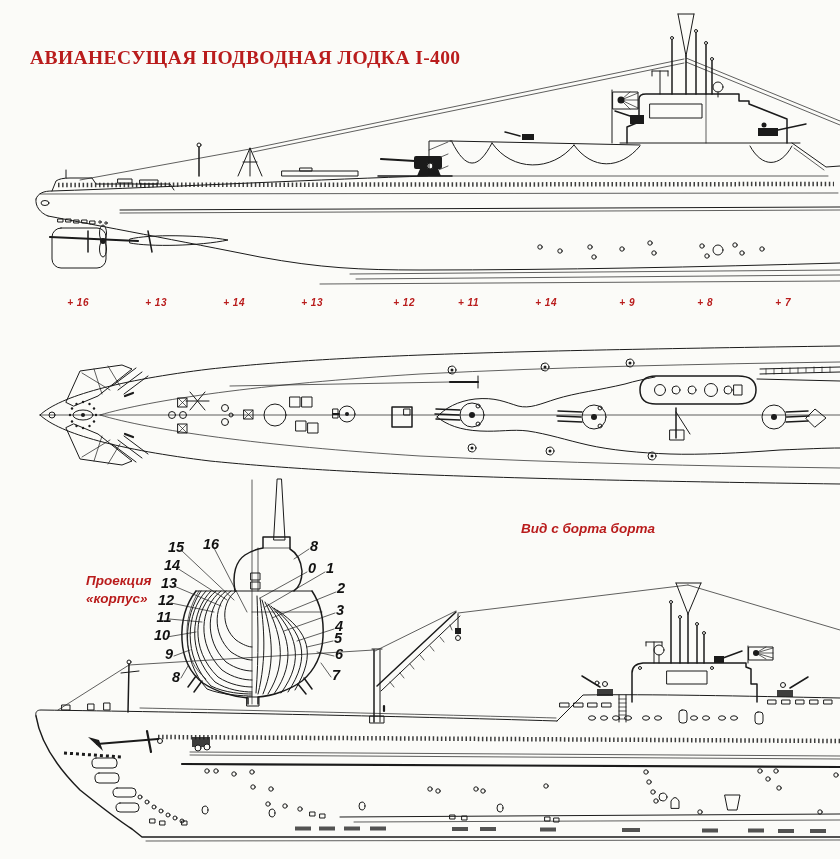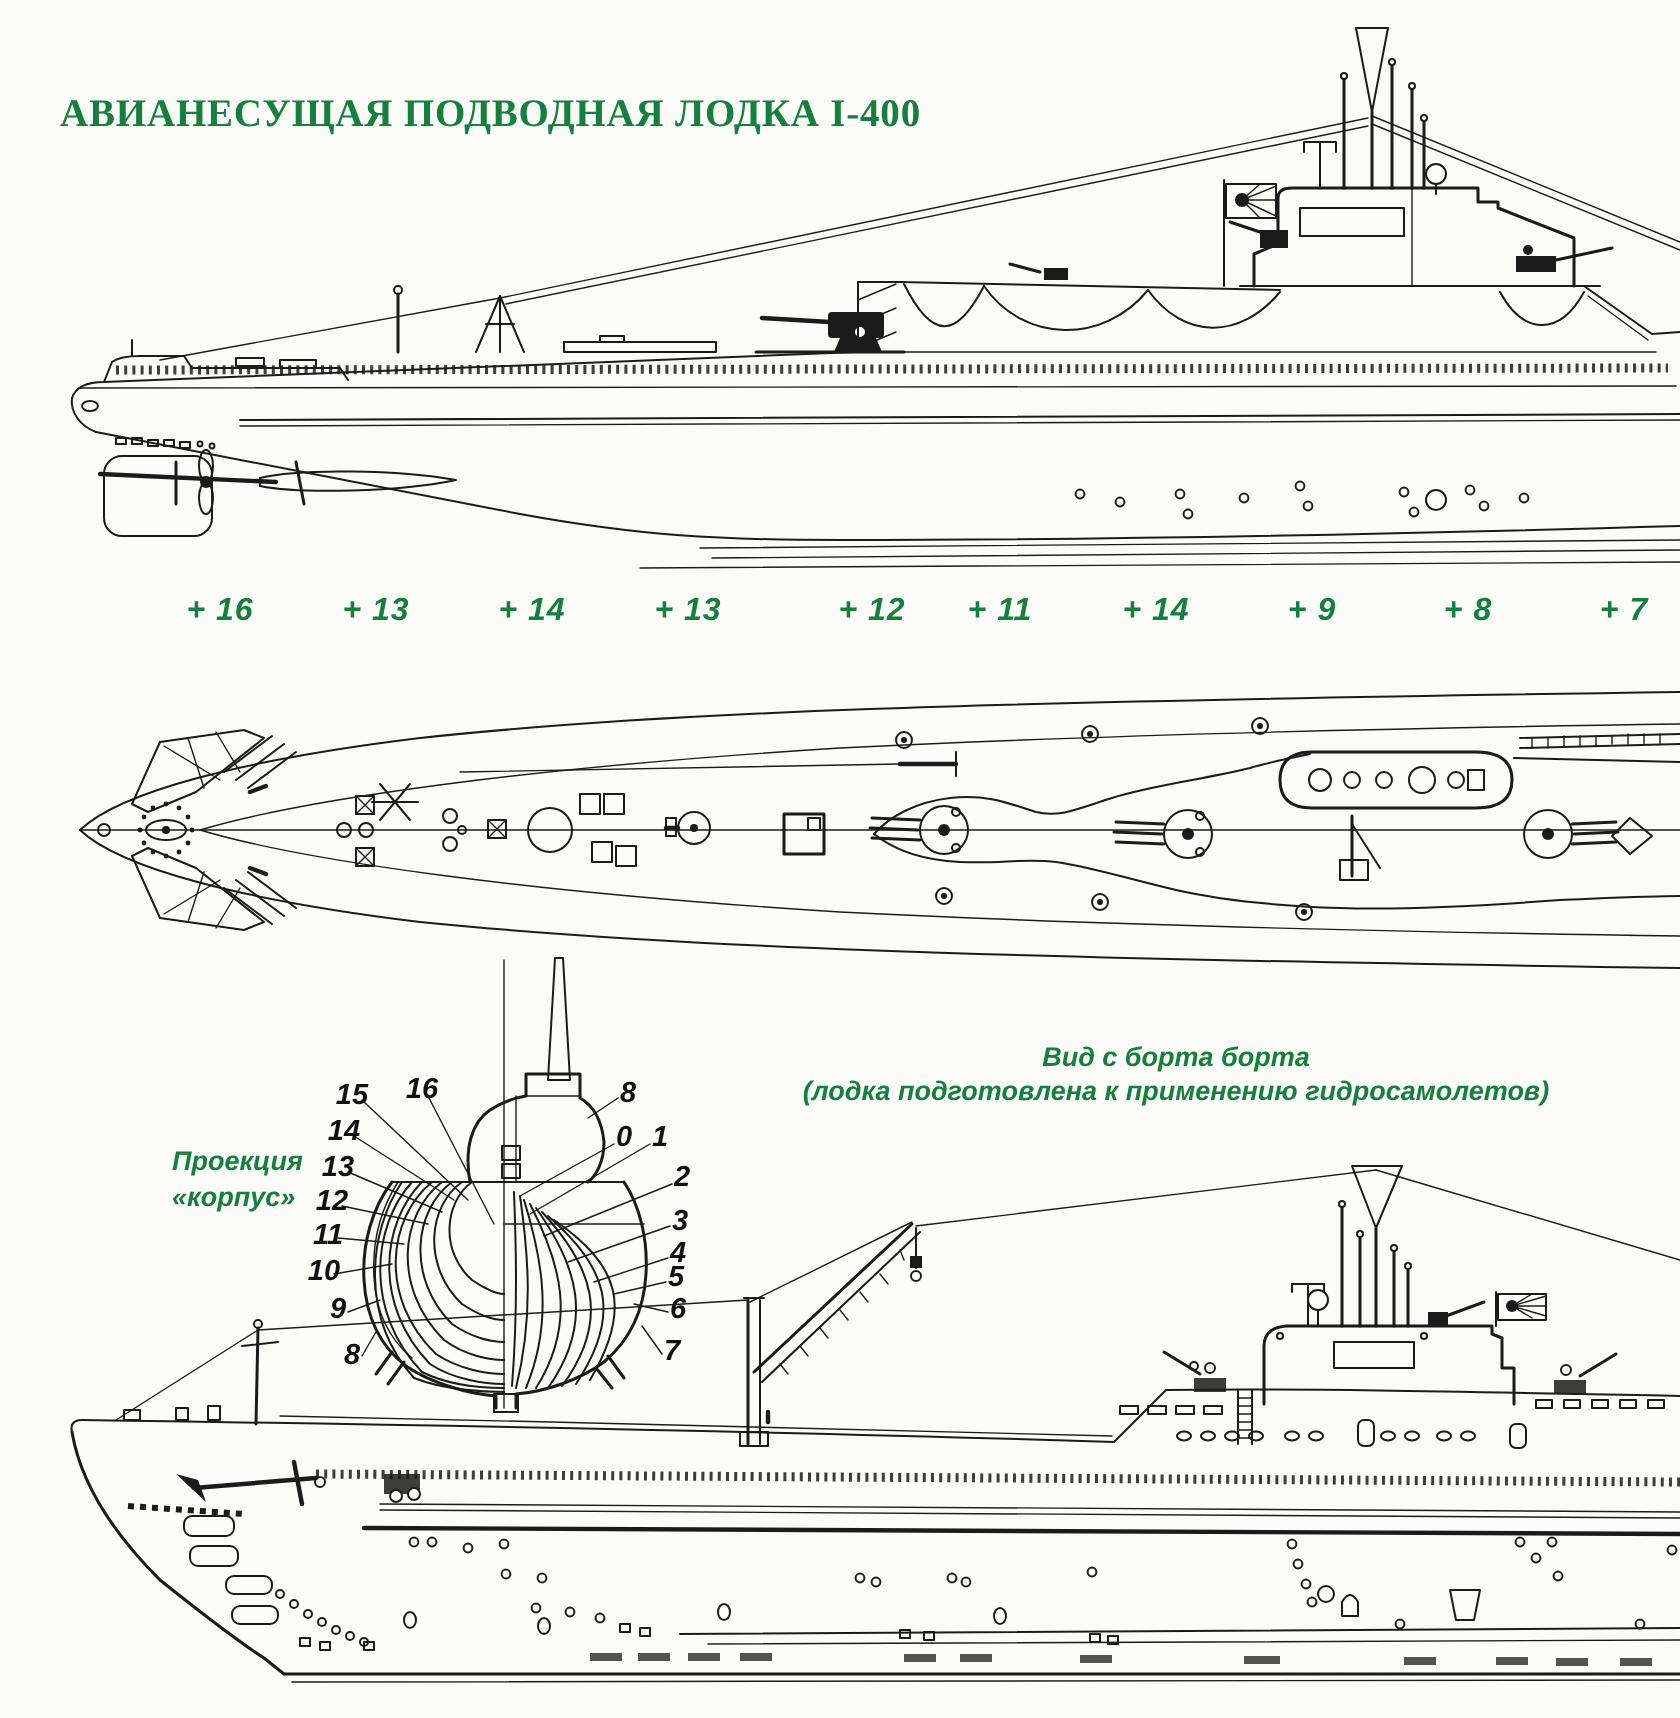--- a/index.html
+++ b/index.html
@@ -1,22 +1,22 @@
 <!DOCTYPE html>
 <html><head>
 <meta charset="utf-8">
 <style>
   html,body{margin:0;padding:0;}
   .page{position:relative;width:840px;height:859px;background:#fbfbf8;overflow:hidden;
-        font-family:"Liberation Sans",sans-serif;color:#15803d;}
+        font-family:"Liberation Sans",sans-serif;color:#b91c1c;}
   .title{position:absolute;left:30px;top:47px;font-family:"Liberation Serif",serif;
          font-weight:bold;font-size:19.5px;letter-spacing:.4px;white-space:nowrap;}
   .stations{position:absolute;left:0;top:297px;width:840px;height:22px;}
-  .station{position:absolute;top:0;width:44px;text-align:center;font-style:italic;
-           font-weight:bold;font-size:16px;letter-spacing:.5px;margin-left:43px;}
+  .station{position:absolute;top:0;width:44px;text-align:right;font-style:italic;
+           font-weight:bold;font-size:10px;letter-spacing:.5px;}
   .proj-label{position:absolute;left:86px;top:572px;font-style:italic;font-weight:bold;
               font-size:13.5px;line-height:1.35;}
   .caption{position:absolute;left:328px;top:521px;width:520px;text-align:center;
            font-style:italic;font-weight:bold;font-size:13.5px;line-height:1.25;}
   svg{position:absolute;display:block;}
   #svgTop{left:0;top:0;width:840px;height:295px;}
   #svgPlan{left:0;top:338px;width:840px;height:152px;}
   #svgBody{left:140px;top:452px;width:230px;height:256px;}
   #svgPort{left:0;top:560px;width:840px;height:299px;}
   svg path,svg line,svg circle,svg rect,svg ellipse,svg polyline,svg polygon{
@@ -352,21 +352,20 @@
       <text x="340" y="615">3</text>
       <text x="339" y="631">4</text>
       <text x="338" y="643">5</text>
       <text x="339" y="659">6</text>
       <text x="336" y="680">7</text>
     </g>
   </svg>
 
   <div class="caption">
     <span>Вид с борта борта</span><br>
-    <span>(лодка подготовлена к применению гидросамолетов)</span>
   </div>
 
   <svg id="svgPort" viewBox="0 560 840 299">
     <g>
       <path d="M36,716 C35,712 37,710 41,710 C180,712 400,716 557,721"></path>
       <path class="thin" d="M140,708 C280,711 450,715 556,718"></path>
       <path class="th15" d="M36,716 C40,740 55,765 80,790 C100,806 118,820 132,829 L142,837 L840,837"></path>
       <path class="thin" d="M146,841 L840,840"></path>
       <path d="M557,721 L583,695 C650,694 740,696 840,698"></path>
       <path class="band" d="M158,737 L840,741"></path>

